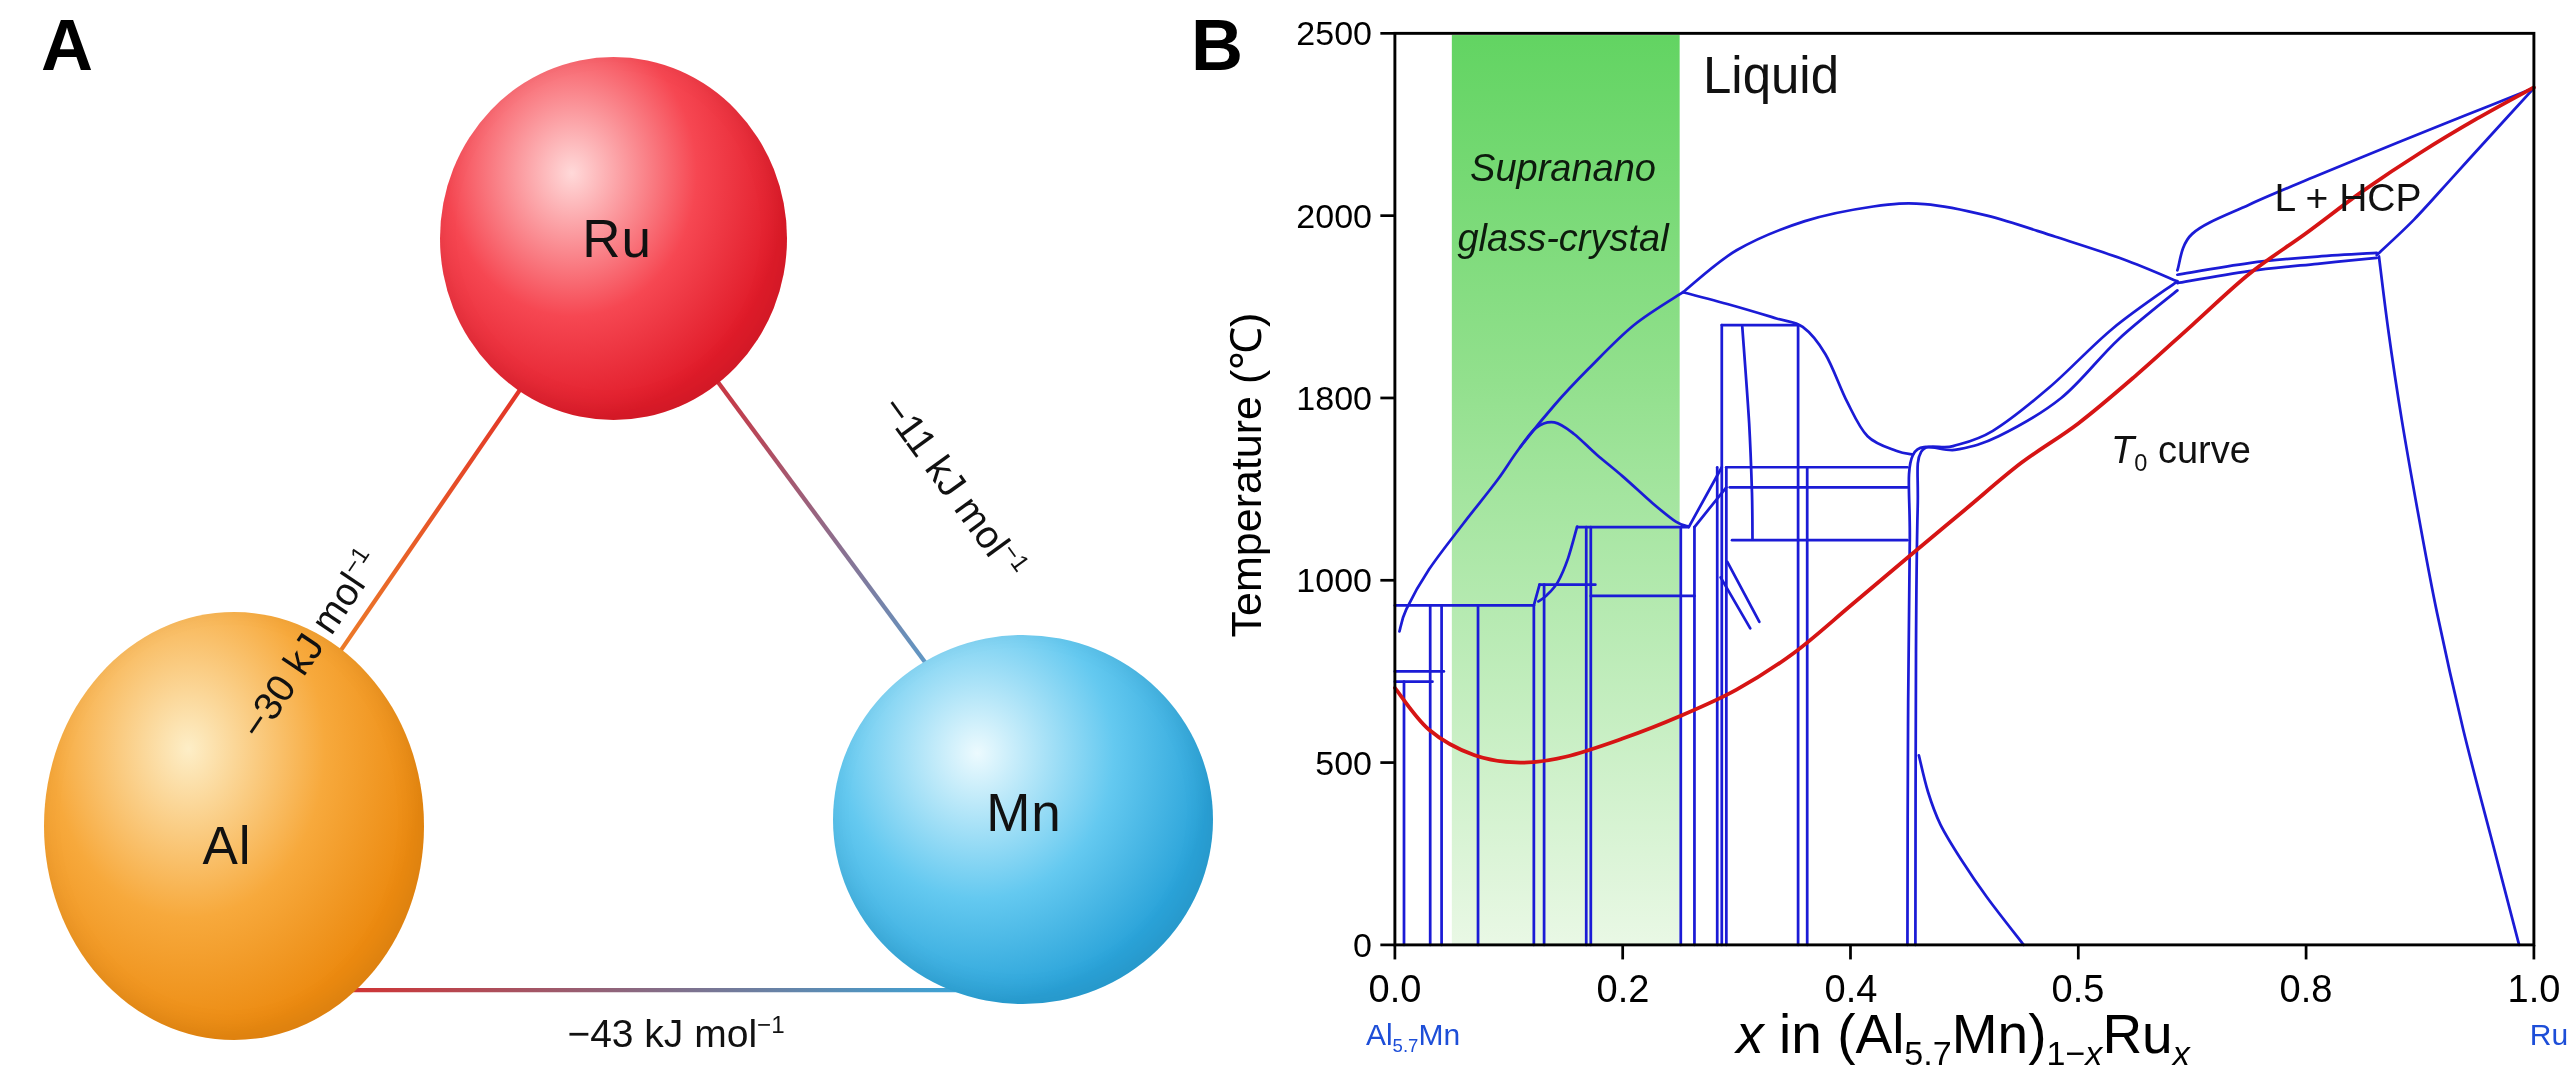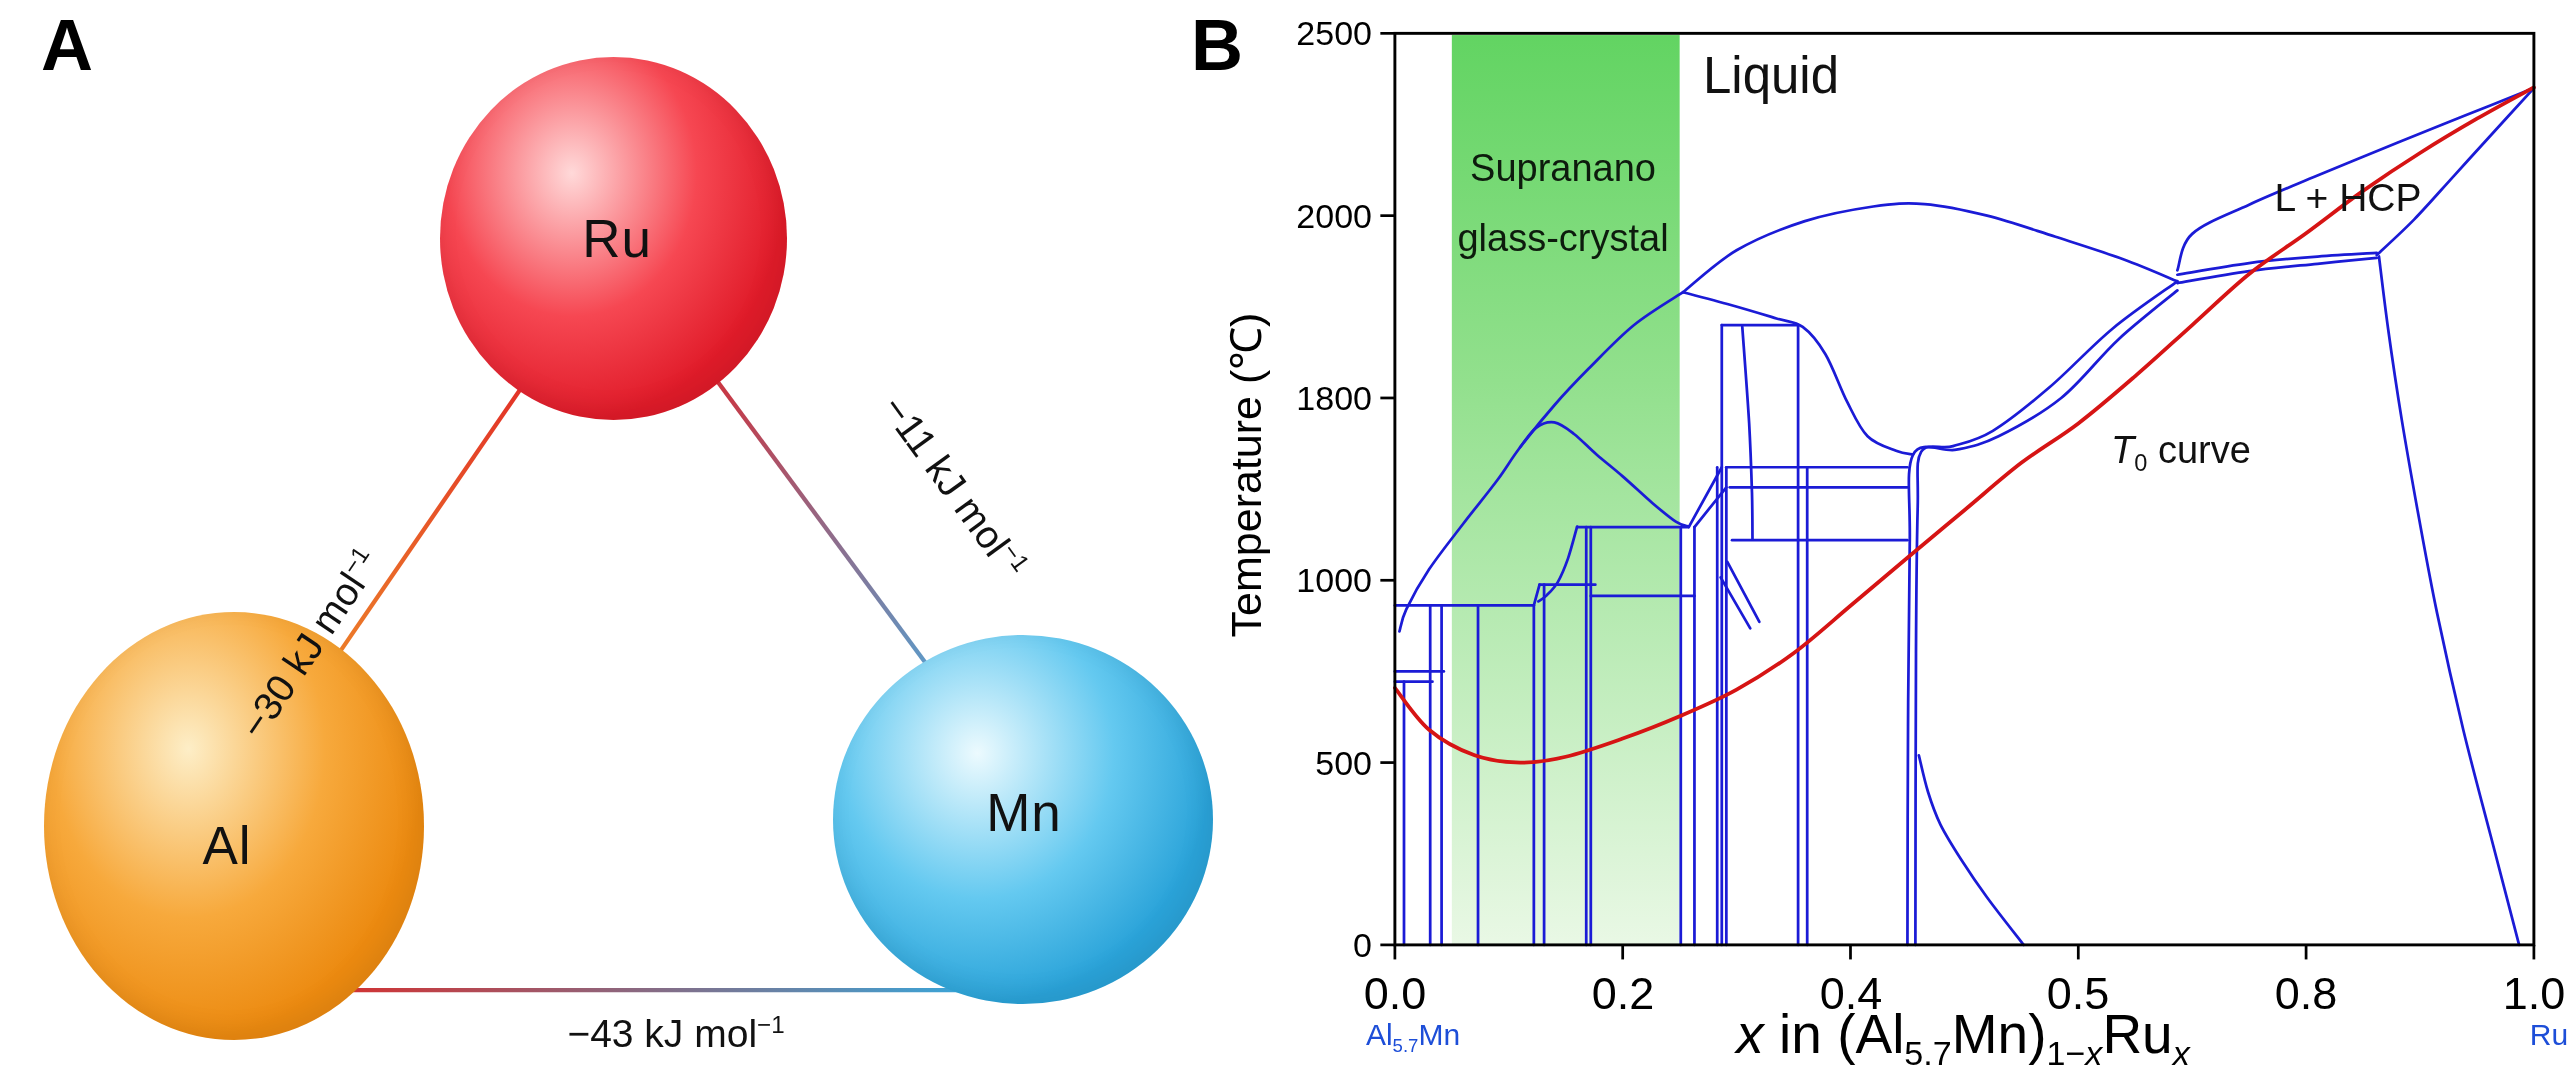--- a/index.html
+++ b/index.html
@@ -18,21 +18,21 @@
   .b-text{position:absolute;transform:translate(-50%,-50%);color:#111;white-space:nowrap;}
   .lbl-liquid{font-size:51px;}
   .lbl-lhcp{font-size:39px;}
   .lbl-t0{font-size:38px;}
   .lbl-t0 i{font-family:"Liberation Sans",sans-serif;}
   .lbl-t0 sub, .axis-title-x sub, .end-label sub{font-size:0.62em;}
   .region-label{position:absolute;transform:translate(-50%,0);text-align:center;font-size:38px;line-height:70px;color:#0d1b0d;}
   .axis-title-y{position:absolute;transform:translate(-50%,-50%) rotate(-90deg);font-size:43px;color:#000;white-space:nowrap;}
   .axis-title-x{position:absolute;transform:translate(-50%,-50%);font-size:55px;color:#000;white-space:nowrap;}
   .end-label{position:absolute;transform:translate(-50%,-50%);font-size:30px;color:#1d4ed8;white-space:nowrap;}
-  .tick-x{position:absolute;transform:translate(-50%,0);font-size:45px;color:#000;}
+  .tick-x{position:absolute;transform:translate(-50%,0);font-size:38px;color:#000;}
   .tick-y{position:absolute;transform:translate(-100%,-50%);font-size:34px;color:#000;}
 </style>
 </head>
 <body>
 
 <div class="stage">
 
   <div>
     <div class="panel-letter" style="left:41px;top:8.6px;">A</div>
 
@@ -148,21 +148,21 @@
           <line x1="1614" y1="891.8" x2="1631" y2="891.8" stroke="#000" stroke-width="3.2"></line>
           <line x1="1614" y1="678.5999999999999" x2="1631" y2="678.5999999999999" stroke="#000" stroke-width="3.2"></line>
           <line x1="1614" y1="465.4" x2="1631" y2="465.4" stroke="#000" stroke-width="3.2"></line>
           <line x1="1614" y1="252.19999999999993" x2="1631" y2="252.19999999999993" stroke="#000" stroke-width="3.2"></line>
           <line x1="1614" y1="39" x2="1631" y2="39" stroke="#000" stroke-width="3.2"></line>
         </g>
     </svg>
 
     <div class="b-text lbl-liquid" style="left:1771px;top:75px;">Liquid</div>
 
-    <div class="region-label" style="left:1563px;top:133px;">
+    <div class="region-label" style="left:1563px;top:133px;font-style:italic;">
       <div>Supranano</div>
       <div>glass-crystal</div>
     </div>
 
     <div class="b-text lbl-lhcp" style="left:2348px;top:198px;">L + HCP</div>
 
     <div class="b-text lbl-t0" style="left:2181px;top:453px;">
       <i>T</i><sub>0</sub><span> curve</span>
     </div>
 

